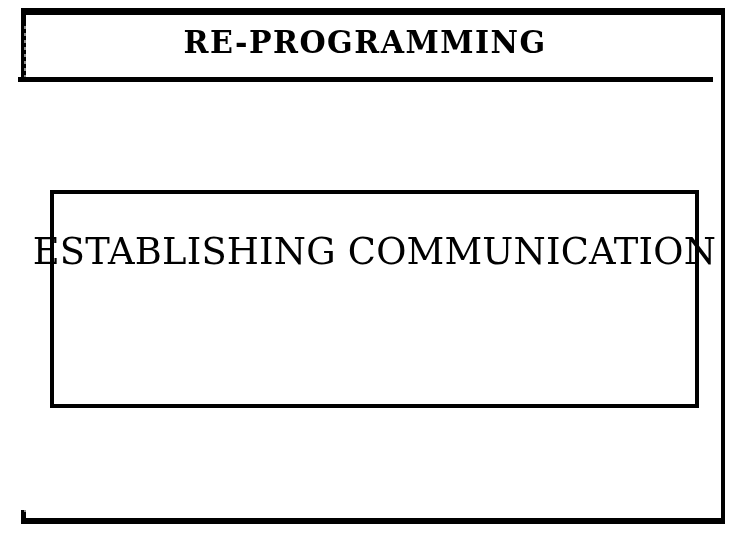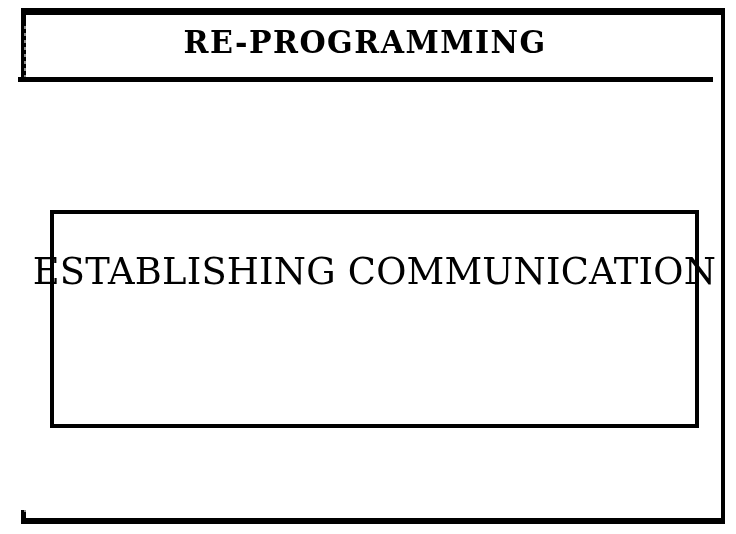--- a/index.html
+++ b/index.html
@@ -116,21 +116,21 @@
     top: 82px;
     width: 695px;
     height: 428px;
     background: #ffffff;
   }
 
   
   .message-box {
     position: absolute;
     left: 32px;
-    top: 128px;
+    top: 108px;
     width: 649px;
     height: 218px;
     box-sizing: border-box;
     border: 4px solid #000000;
     background: #ffffff;
   }
 
   .message-lines {
     position: absolute;
     left: 0;

